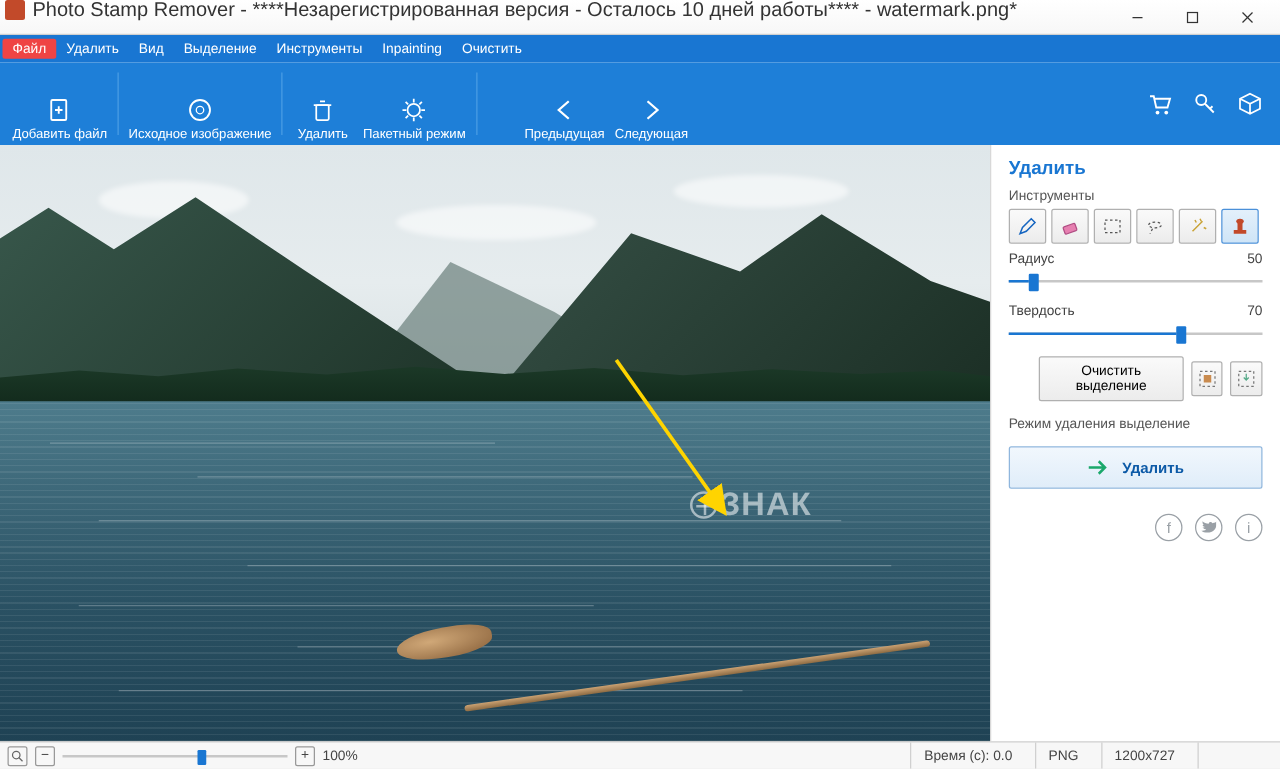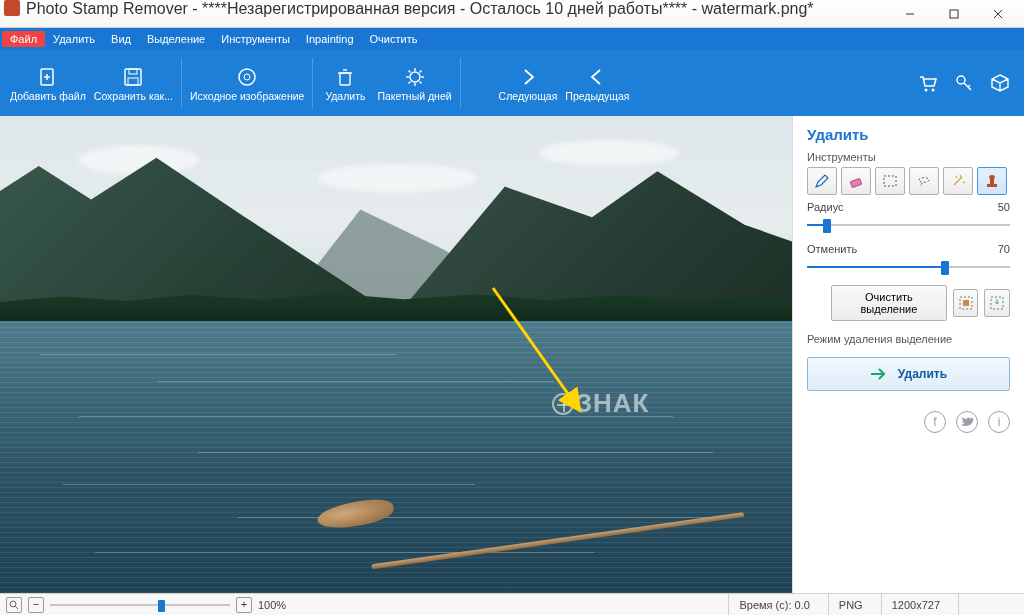--- a/index.html
+++ b/index.html
@@ -10,21 +10,21 @@
 .titlebar .icon { width: 16px; height: 16px; margin-right: 6px; background: #c24a2a; border-radius: 2px; }
 .titlebar .title { flex: 1; white-space: nowrap; overflow: hidden; }
 .titlebar .winbtn { width: 44px; height: 28px; display: flex; align-items: center; justify-content: center; color: #444; }
 
 
 .menubar { background: #1976d2; height: 22px; display: flex; align-items: center; padding: 0 2px; }
 .menubar .m { font-size: 11px; color: #fff; padding: 2px 8px; border-radius: 2px; }
 .menubar .m.active { background: #ef4444; }
 
 .toolbar { background: #1e7fd8; height: 66px; display: flex; align-items: stretch; padding: 0 6px; }
-.tbtn { display: flex; flex-direction: column; align-items: center; justify-content: center; color: #fff; font-size: 10.5px; min-width: 56px; padding: 4px 4px 2px; text-align: center; line-height: 1.1; }
+.tbtn { display: flex; flex-direction: column; align-items: center; justify-content: flex-end; color: #fff; font-size: 10.5px; min-width: 56px; padding: 4px 4px 2px; text-align: center; line-height: 1.1; }
 .tbtn.disabled { color: #95c3eb; }
 .tbtn svg { margin-bottom: 3px; }
 .tsep { width: 1px; background: #4a9de3; margin: 8px 4px; }
 .tool-spacer { flex: 1; }
 .ticon-right { display: flex; align-items: center; justify-content: center; width: 36px; color: #fff; }
 
 
 .main { flex: 1; display: flex; min-height: 0; }
 .canvas-wrap { flex: 1; position: relative; background: #bbb; overflow: hidden; }
 .canvas { position: absolute; inset: 0; }
@@ -118,28 +118,20 @@
 
 <div class="toolbar">
   <div class="tbtn">
     <svg width="22" height="22">
         <rect x="4" y="3" width="12" height="16" rx="1" fill="none" stroke="#fff" stroke-width="1.5"></rect>
         <line x1="10" y1="8" x2="10" y2="14" stroke="#fff" stroke-width="1.5"></line>
         <line x1="7" y1="11" x2="13" y2="11" stroke="#fff" stroke-width="1.5"></line>
       </svg>
     <span>Добавить файл</span>
   </div>
-  <div class="tbtn">
-    <svg width="22" height="22">
-        <rect x="3" y="3" width="16" height="16" rx="1" fill="none" stroke="#fff" stroke-width="1.5"></rect>
-        <rect x="7" y="3" width="8" height="5" fill="none" stroke="#fff"></rect>
-        <rect x="6" y="12" width="10" height="7" fill="none" stroke="#fff"></rect>
-      </svg>
-    <span>Сохранить как...</span>
-  </div>
   <div class="tsep"></div>
   <div class="tbtn">
     <svg width="22" height="22">
         <circle cx="11" cy="11" r="8" fill="none" stroke="#fff" stroke-width="1.5"></circle>
         <circle cx="11" cy="11" r="3" fill="none" stroke="#fff"></circle>
       </svg>
     <span>Исходное изображение</span>
   </div>
   <div class="tsep"></div>
   <div class="tbtn">
@@ -157,35 +149,35 @@
           <line x1="11" y1="2" x2="11" y2="5"></line>
           <line x1="11" y1="17" x2="11" y2="20"></line>
           <line x1="2" y1="11" x2="5" y2="11"></line>
           <line x1="17" y1="11" x2="20" y2="11"></line>
           <line x1="4.5" y1="4.5" x2="6.5" y2="6.5"></line>
           <line x1="15.5" y1="15.5" x2="17.5" y2="17.5"></line>
           <line x1="17.5" y1="4.5" x2="15.5" y2="6.5"></line>
           <line x1="6.5" y1="15.5" x2="4.5" y2="17.5"></line>
         </g>
       </svg>
-    <span>Пакетный дней</span>
+    <span>Пакетный режим</span>
   </div>
   <div class="tsep"></div>
   <div style="width:30px"></div>
   <div class="tbtn">
     <svg width="22" height="22">
+        <path d="M14 4 L6 11 L14 18" fill="none" stroke="#fff" stroke-width="1.8"></path>
+      </svg>
+    <span>Предыдущая</span>
+  </div>
+  <div class="tbtn">
+    <svg width="22" height="22">
         <path d="M8 4 L16 11 L8 18" fill="none" stroke="#fff" stroke-width="1.8"></path>
       </svg>
     <span>Следующая</span>
-  </div>
-  <div class="tbtn">
-    <svg width="22" height="22">
-        <path d="M14 4 L6 11 L14 18" fill="none" stroke="#fff" stroke-width="1.8"></path>
-      </svg>
-    <span>Предыдущая</span>
   </div>
   <div class="tool-spacer"></div>
   <div class="ticon-right">
       <svg width="22" height="22">
         <path d="M3 5h3l2 9h9l2-7H7" fill="none" stroke="#fff" stroke-width="1.5"></path>
         <circle cx="9" cy="18" r="1.5" fill="#fff"></circle>
         <circle cx="16" cy="18" r="1.5" fill="#fff"></circle>
       </svg>
     </div>
   <div class="ticon-right">
@@ -281,21 +273,21 @@
         <span>Радиус</span>
         <span>50</span>
       </div>
     <div class="slider">
         <div class="track"></div>
         <div class="fill" style="width:8%"></div>
         <div class="thumb" style="left:8%"></div>
       </div>
 
     <div class="val-row">
-        <span>Отменить</span>
+        <span>Твердость</span>
         <span>70</span>
       </div>
     <div class="slider">
         <div class="track"></div>
         <div class="fill" style="width:66%"></div>
         <div class="thumb" style="left:66%"></div>
       </div>
 
     <div class="btn-row">
       <button class="pbtn">Очистить выделение</button>

